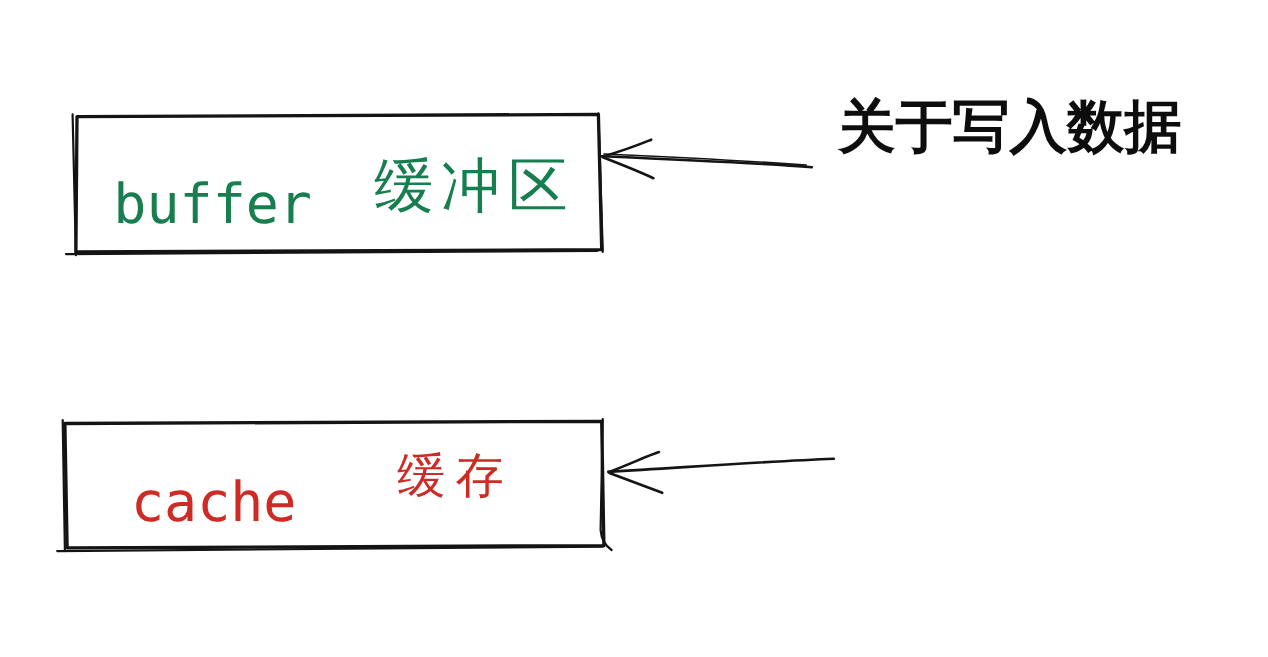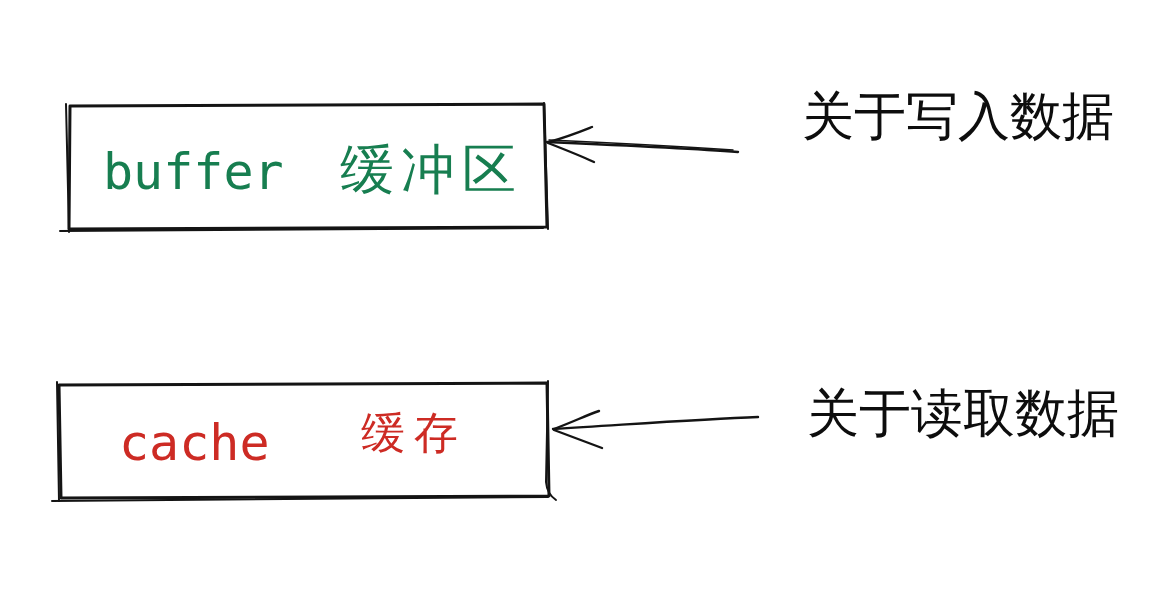--- a/index.html
+++ b/index.html
@@ -28,34 +28,35 @@
     stroke-linecap: round;
     stroke-linejoin: round;
   }
   .txt {
     position: absolute;
     white-space: nowrap;
     line-height: 1.05;
   }
   .mono {
     font-family: "DejaVu Sans Mono", monospace;
+    margin-top: 14px;
   }
   .cjk {
     font-family: "Liberation Sans", "DejaVu Sans", sans-serif;
   }
   .green { color: #177e50; }
   .red   { color: #cd2b24; }
   .ink   { color: #0d0d0d; }
 
   .buffer-en { left: 103px; top: 146px; font-size: 50px; }
   .buffer-cn { left: 340px; top: 141px; font-size: 54px; letter-spacing: 7px; }
   .cache-en  { left: 119px; top: 417px; font-size: 50px; }
   .cache-cn  { left: 361px; top: 410px; font-size: 44px; letter-spacing: 9px; }
 
-  .note { font-size: 52px; font-weight: 400; margin-left: 40px; }
+  .note { font-size: 52px; font-weight: 700; }
   .note-write { left: 762px; top: 89px; }
   .note-read  { left: 767px; top: 386px; }
 </style>
 </head>
 <body>
 
 <div class="canvas">
 
   <svg class="sketch-layer" viewBox="0 0 1153 597" width="1153" height="597">
 
@@ -87,15 +88,14 @@
     </g>
   </svg>
 
   <div class="txt mono green buffer-en">buffer</div>
   <div class="txt mono red cache-en">cache</div>
 
   <div class="txt cjk green buffer-cn">缓冲区</div>
   <div class="txt cjk red cache-cn">缓存</div>
 
   <div class="txt cjk ink note note-write">关于写入数据</div>
-  <div class="txt cjk ink note note-read">关于读取数据</div>
 
 </div>
 
 </body></html>

